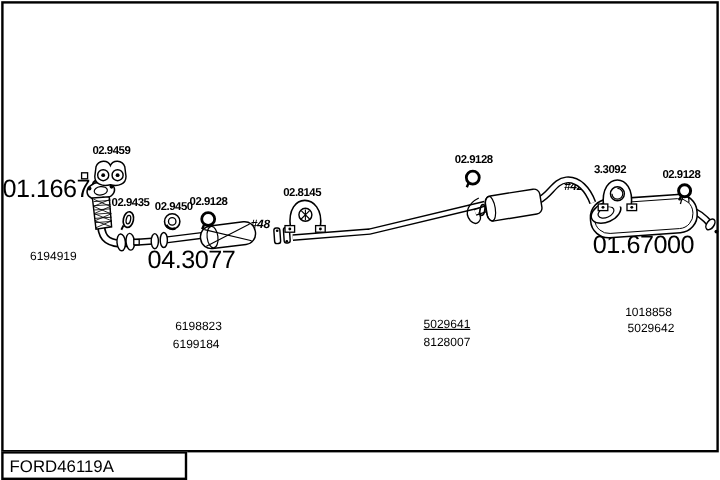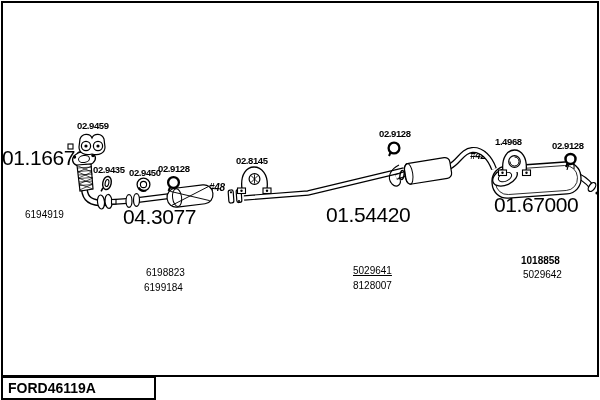--- a/index.html
+++ b/index.html
@@ -9,53 +9,52 @@
   }
   .frame{position:absolute;left:1px;top:1px;width:594px;height:372px;border:2px solid #000;}
   .lbl{position:absolute;white-space:nowrap;}
   .part-code{font-size:21px;letter-spacing:-0.4px;}
   .part-ref{font-size:10px;margin-top:38px;}
   .fit-code{font-size:9.5px;font-weight:bold;letter-spacing:-0.4px;}
   .anno{font-size:10px;font-weight:bold;font-style:italic;letter-spacing:-0.3px;}
   .footer-box{
     position:absolute;left:1px;top:376px;width:146px;height:20px;
     border:2px solid #000;background:#fff;display:flex;align-items:center;
-    font-size:14px;padding-left:5px;font-weight:bold;
+    font-size:14px;padding-left:5px;
   }
   svg.diagram{position:absolute;left:0;top:0;pointer-events:none;}
 </style>
 </head>
 <body>
 
 <div class="stage">
 
   <div class="frame"></div>
 
   <div class="lbl part-code" style="left:2px;top:146px;">01.16670</div>
   <div class="lbl part-ref" style="left:25px;top:171px;">6194919</div>
 
   <div class="lbl part-code" style="left:123px;top:205px;">04.3077</div>
   <div class="lbl part-ref" style="left:146px;top:229px;">6198823</div>
   <div class="lbl part-ref" style="left:144px;top:244px;">6199184</div>
 
-  <div class="lbl part-code" style="left:326px;top:203px;">01.54420</div>
   <div class="lbl part-ref" style="left:353px;top:227px;text-decoration:underline;">5029641</div>
   <div class="lbl part-ref" style="left:353px;top:242px;">8128007</div>
 
   <div class="lbl part-code" style="left:494px;top:193px;text-align:right;">01.67000</div>
-  <div class="lbl part-ref" style="left:521px;top:217px;font-weight:bold;">1018858</div>
+  <div class="lbl part-ref" style="left:521px;top:217px;">1018858</div>
   <div class="lbl part-ref" style="left:523px;top:231px;">5029642</div>
 
   <div class="lbl fit-code" style="left:77px;top:120px;">02.9459</div>
   <div class="lbl fit-code" style="left:93px;top:164px;">02.9435</div>
   <div class="lbl fit-code" style="left:129px;top:167px;">02.9450</div>
   <div class="lbl fit-code" style="left:158px;top:163px;">02.9128</div>
   <div class="lbl fit-code" style="left:236px;top:155px;text-align:right;">02.8145</div>
   <div class="lbl fit-code" style="left:379px;top:128px;">02.9128</div>
-  <div class="lbl fit-code" style="left:495px;top:136px;">1.4968</div>
+  <div class="lbl fit-code" style="left:495px;top:136px;">3.3092</div>
   <div class="lbl fit-code" style="left:552px;top:140px;">02.9128</div>
 
   <div class="lbl anno" style="left:209px;top:182px;">#48</div>
   <div class="lbl anno" style="left:470px;top:150px;">#42</div>
 
   <div class="footer-box">
     <span>FORD46119A</span>
   </div>
 
   <svg class="diagram" width="600" height="400" viewBox="0 0 600 400">

